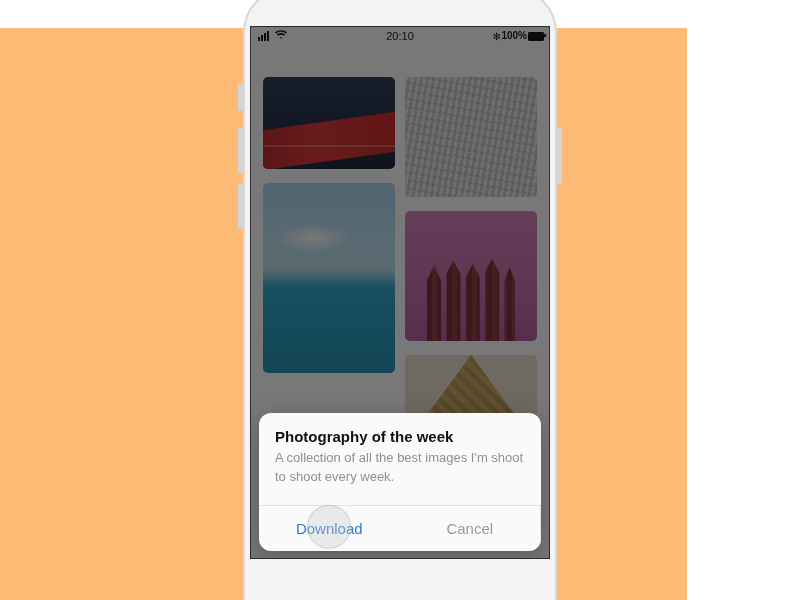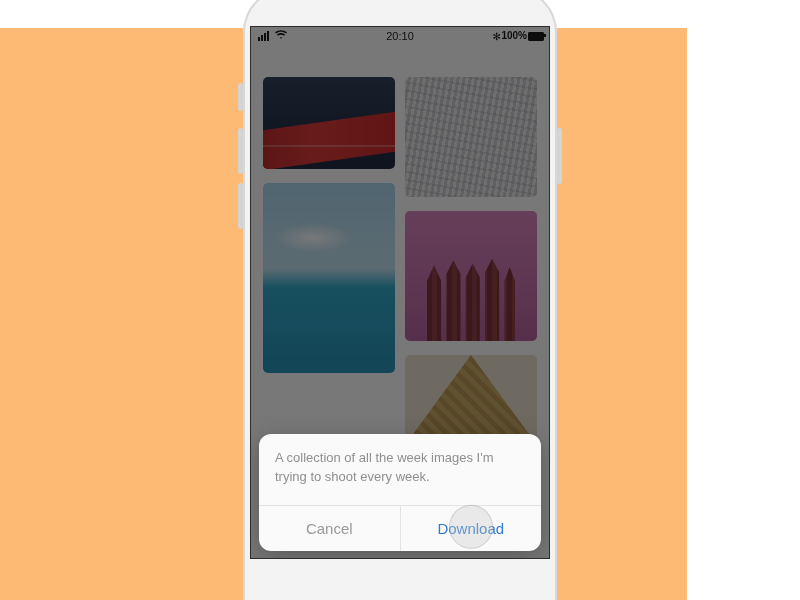--- a/index.html
+++ b/index.html
@@ -131,26 +131,27 @@
           <div class="card c3"></div>
           <div class="card c4"></div>
           <div class="card c5"></div>
         </div>
       </div>
 
       <div class="scrim"></div>
 
       <div class="sheet">
         <div class="body">
-          <p class="desc">A collection of all the week images I'm trying to shoot every week.</p>
+          <h3>Photography of the week</h3>
+          <p class="desc">A collection of all the best images I'm shoot to shoot every week.</p>
         </div>
         <div class="btns">
-          <div class="btn cancel">Cancel</div>
           <div class="btn primary">
             <span>Download</span>
             <span class="tap"></span>
           </div>
+          <div class="btn cancel">Cancel</div>
         </div>
       </div>
 
     </div>
   </div>
 </div>
 
 </body></html>

